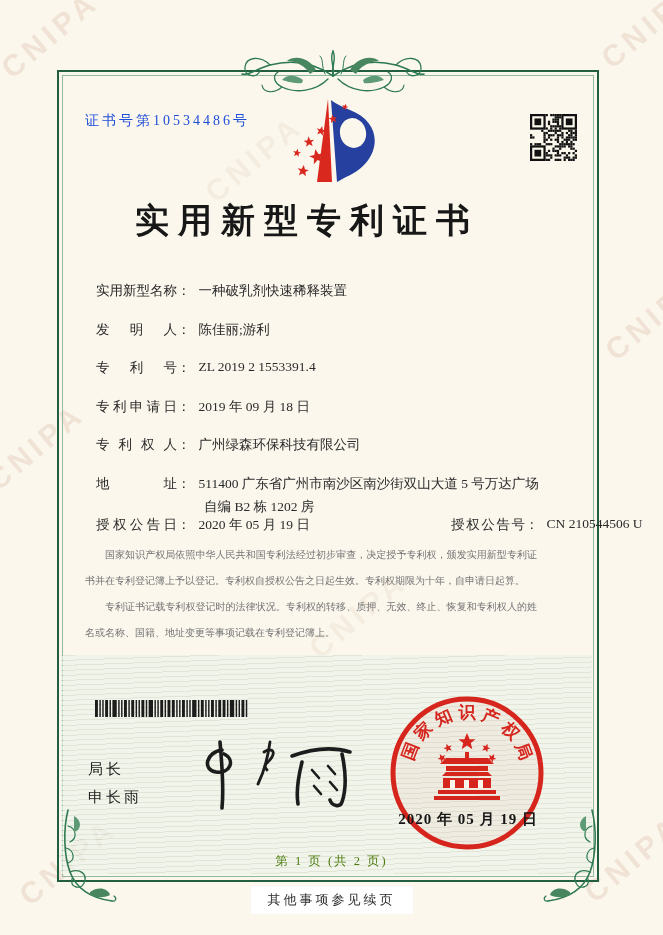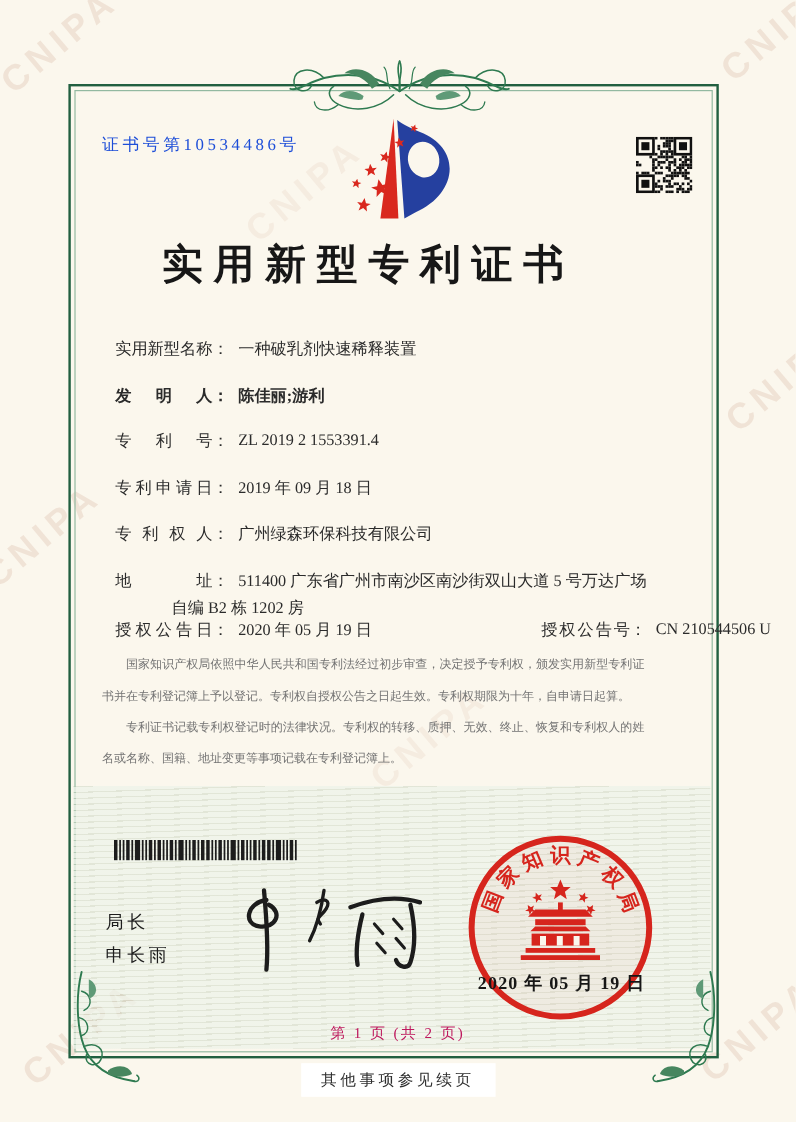--- a/index.html
+++ b/index.html
@@ -29,39 +29,39 @@
   .logo{position:absolute;left:286px;top:94px;}
   .qr{position:absolute;left:530px;top:114px;}
 
   .title{position:absolute;left:0;top:198px;width:614px;text-align:center;
       font-size:34px;font-weight:bold;letter-spacing:9px;color:#171717;}
 
   .frow{position:absolute;left:96px;font-size:13.5px;color:#2b2b2b;white-space:nowrap;}
   .frow .lbl{display:inline-block;width:81px;text-align:justify;text-align-last:justify;vertical-align:top;}
   .frow .colon{display:inline-block;vertical-align:top;}
   .frow .val{display:inline-block;margin-left:8px;vertical-align:top;}
-  .frow .val2{display:block;margin-left:47px;margin-top:5px;}
+  .frow .val2{display:block;margin-left:108px;margin-top:5px;}
   .pair2{position:absolute;left:355px;top:0;}
 
   .paras{position:absolute;left:85px;top:543px;width:452px;font-size:10px;line-height:26px;
       color:#737373;text-align:justify;font-family:Liberation Mono, monospace;}
   .paras p{margin:0;text-indent:2em;}
 
   .barcode{position:absolute;left:95px;top:700px;}
 
   .director{position:absolute;left:88px;top:755px;font-size:15px;color:#1d1d1d;
       font-family:"Liberation Sans",sans-serif;letter-spacing:3px;line-height:28px;}
   .signature{position:absolute;left:192px;top:738px;}
 
   .seal{position:absolute;left:388px;top:694px;}
   .sealdate{position:absolute;left:382px;top:810px;width:172px;text-align:center;
       font-size:15px;font-weight:bold;color:#161616;letter-spacing:1px;}
 
   .pagenote{position:absolute;left:0;top:853px;width:663px;text-align:center;
-      font-size:12.5px;letter-spacing:2px;color:#be185d;}
+      font-size:12.5px;letter-spacing:2px;color:#4d7c0f;}
   .footnote{position:absolute;left:50%;top:886px;transform:translateX(-50%);
       background:#ffffff;padding:5px 17px;font-size:13px;letter-spacing:3px;color:#2e2e2e;}
 
   .flourish-top{position:absolute;left:238px;top:46px;}
   .corner-bl{position:absolute;left:60px;top:808px;}
   .corner-br{position:absolute;left:542px;top:808px;transform:scaleX(-1);}
 </style>
 </head>
 <body>
 
@@ -290,21 +290,21 @@
       <rect x="38.04761904761905" y="44.76190476190476" width="2.238095238095238" height="2.238095238095238" fill="#111"></rect>
       <rect x="40.285714285714285" y="44.76190476190476" width="2.238095238095238" height="2.238095238095238" fill="#111"></rect>
       <rect x="42.523809523809526" y="44.76190476190476" width="2.238095238095238" height="2.238095238095238" fill="#111"></rect>
     </svg>
 
   <div class="title">实用新型专利证书</div>
 
   <div class="frow" style="top:282px;">
     <span class="lbl">实用新型名称</span><span class="colon">：</span><span class="val">一种破乳剂快速稀释装置</span>
   </div>
-  <div class="frow" style="top:321px;font-weight:bold;">
+  <div class="frow" style="top:321px;">
     <span class="lbl">发明人</span><span class="colon">：</span><span class="val">陈佳丽;游利</span>
   </div>
   <div class="frow" style="top:359px;">
     <span class="lbl">专利号</span><span class="colon">：</span><span class="val">ZL 2019 2 1553391.4</span>
   </div>
   <div class="frow" style="top:398px;">
     <span class="lbl">专利申请日</span><span class="colon">：</span><span class="val">2019 年 09 月 18 日</span>
   </div>
   <div class="frow" style="top:436px;">
     <span class="lbl">专利权人</span><span class="colon">：</span><span class="val">广州绿森环保科技有限公司</span>

